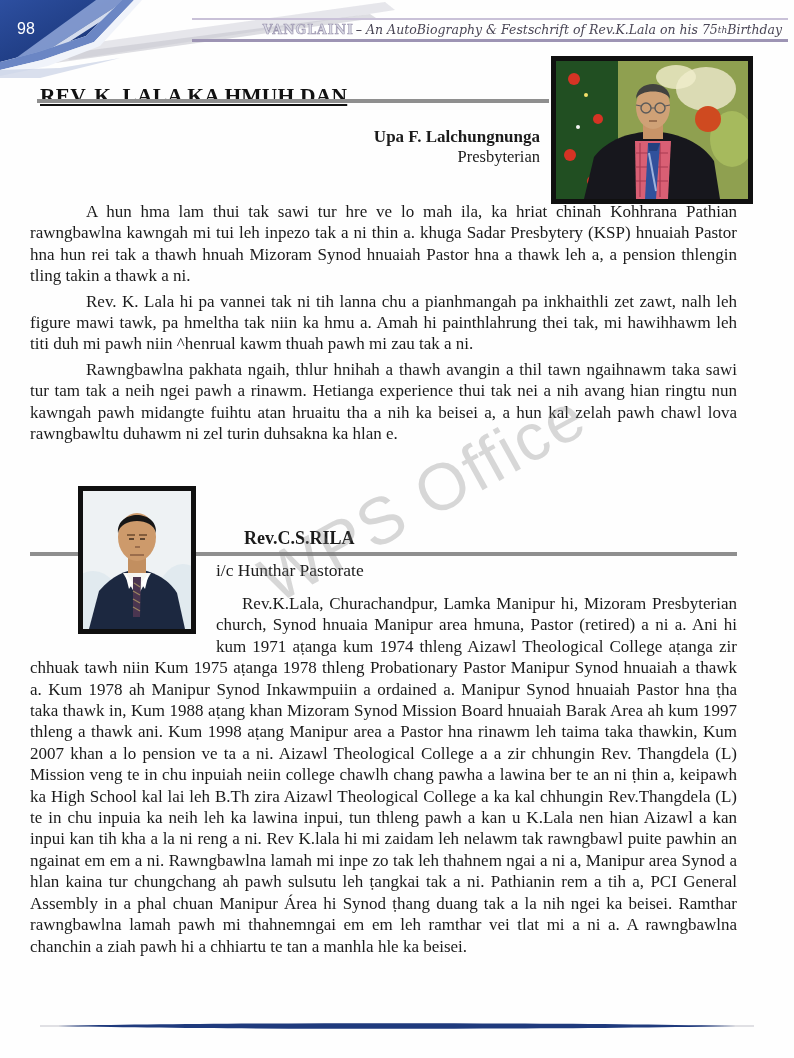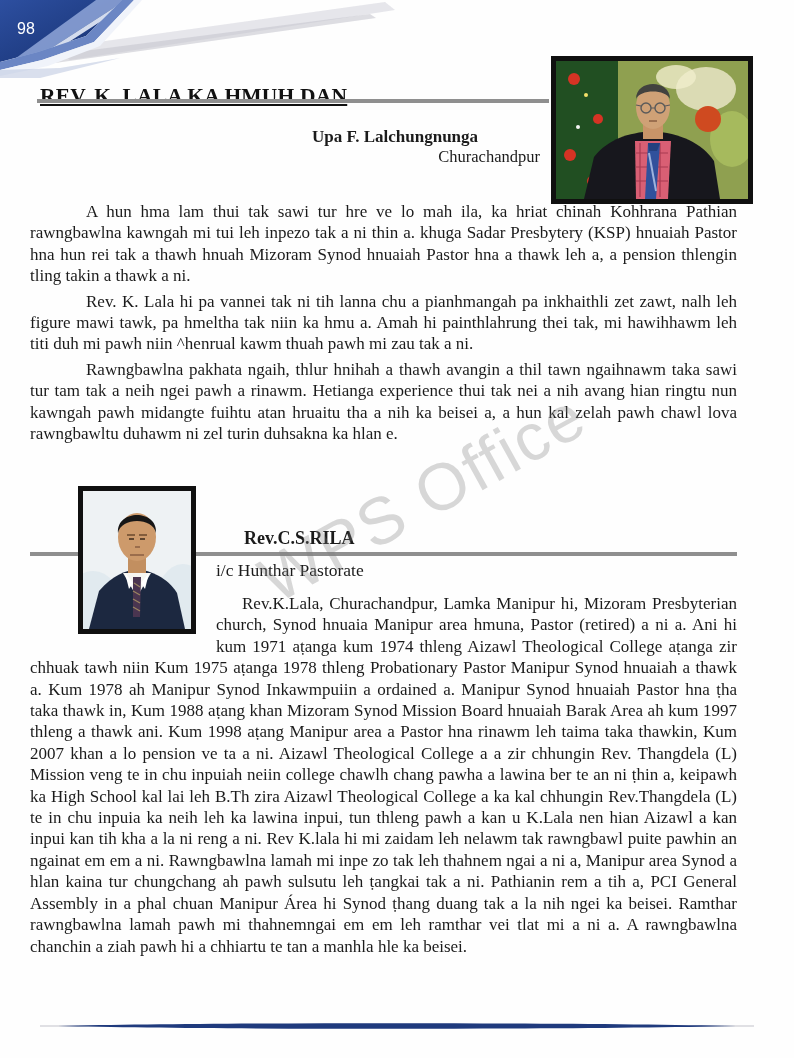--- a/index.html
+++ b/index.html
@@ -40,21 +40,21 @@
   .divider-1{position:absolute;left:37px;top:99px;width:512px;height:4px;background:#8f8f8f;}
 
   .photo-frame{background:#101010;box-sizing:border-box;padding:5px;}
   .photo-1{position:absolute;left:551px;top:56px;width:202px;height:148px;}
   .photo-1 svg,.photo-2 svg{display:block;}
 
   .contributor-1{
     position:absolute;left:250px;top:127px;width:290px;text-align:right;
     font-size:16.5px;line-height:20px;
   }
-  .contributor-1 .name{font-weight:bold;font-size:17px;text-align:center;}
+  .contributor-1 .name{font-weight:bold;font-size:17px;}
 
   
   .body-block{position:absolute;left:30px;top:201px;width:707px;}
   .body-block p, .closing p{
     margin:0 0 4px 0;text-align:justify;font-size:17px;line-height:21.4px;
     text-indent:56px;
   }
 
   
   .section-2{position:absolute;left:30px;top:486px;width:707px;}
@@ -100,20 +100,26 @@
       <path d="M0,0 L122,0 L86,36 L38,52 L0,62 Z" fill="url(#gnavy)"></path>
       <polygon points="96,0 126,0 36,58 16,58" fill="#8fa6d8" opacity="0.85"></polygon>
       <polygon points="126,0 134,0 44,58 36,58" fill="#e8edf8" opacity="0.9"></polygon>
       <polygon points="0,62 38,52 86,36 122,0 134,0 94,42 42,60 0,70" fill="#6b86c4"></polygon>
       <polygon points="0,70 42,60 94,42 134,0 142,0 100,46 48,66 0,76" fill="#f0f3fa"></polygon>
       <polygon points="0,70 60,68 120,58 40,78 0,78" fill="#b9c4de" opacity="0.55"></polygon>
     </svg>
   </div>
   <div class="page-number">98</div>
 
+  <div class="header-band">
+    <span class="brand">VANGLAINI</span>
+      <span> – An AutoBiography &amp; Festschrift of Rev.K.Lala on his 75</span>
+      <span class="sup">th</span>
+      <span> Birthday</span>
+  </div>
 
   <div class="article-title">REV. K. LALA KA HMUH DAN</div>
   <div class="divider-1"></div>
 
   <div class="photo-1 photo-frame">
     <svg width="192" height="138" viewBox="0 0 192 138">
       <rect width="192" height="138" fill="#8fa050"></rect>
       <ellipse cx="150" cy="28" rx="30" ry="22" fill="#e9e5c6" opacity="0.85"></ellipse>
       <ellipse cx="176" cy="78" rx="22" ry="28" fill="#a9bd5e" opacity="0.9"></ellipse>
       <ellipse cx="120" cy="16" rx="20" ry="12" fill="#f0eecc" opacity="0.8"></ellipse>
@@ -137,21 +143,21 @@
       <path d="M80,38 C80,18 114,18 114,38 C110,28 84,28 80,38 Z" fill="#42423f"></path>
       <circle cx="90" cy="47" r="5" fill="none" stroke="#5a5a5a" stroke-width="1.4"></circle>
       <circle cx="104" cy="47" r="5" fill="none" stroke="#5a5a5a" stroke-width="1.4"></circle>
       <path d="M95,47 h4 M85,45 l-5,-1 M109,45 l5,-1" stroke="#5a5a5a" stroke-width="1.2" fill="none"></path>
       <path d="M93,60 h8" stroke="#8a5f43" stroke-width="1.5"></path>
     </svg>
   </div>
 
   <div class="contributor-1">
     <div class="name">Upa F. Lalchungnunga</div>
-    <div>Churachandpur</div>
+    <div>Presbyterian</div>
   </div>
 
   <div class="body-block">
     <p>A hun hma lam thui tak sawi tur hre ve lo mah ila, ka hriat chinah Kohhrana Pathian rawngbawlna kawngah mi tui leh inpezo tak a ni thin a. khuga Sadar Presbytery (KSP) hnuaiah Pastor hna hun rei tak a thawh hnuah Mizoram Synod hnuaiah Pastor hna a thawk leh a, a pension thlengin tling takin a thawk a ni.</p>
     <p>Rev. K. Lala hi pa vannei tak ni tih lanna chu a pianhmangah pa inkhaithli zet zawt, nalh leh figure mawi tawk, pa hmeltha tak niin ka hmu a. Amah hi painthlahrung thei tak, mi hawihhawm leh titi duh mi pawh niin ^henrual kawm thuah pawh mi zau tak a ni.</p>
     <p>Rawngbawlna pakhata ngaih, thlur hnihah a thawh avangin a thil tawn ngaihnawm taka sawi tur tam tak a neih ngei pawh a rinawm. Hetianga experience thui tak nei a nih avang hian ringtu nun kawngah pawh midangte fuihtu atan hruaitu tha a nih ka beisei a, a hun kal zelah pawh chawl lova rawngbawltu duhawm ni zel turin duhsakna ka hlan e.</p>
   </div>
 
   <div class="section-2">
     <div class="photo-2 photo-frame">

